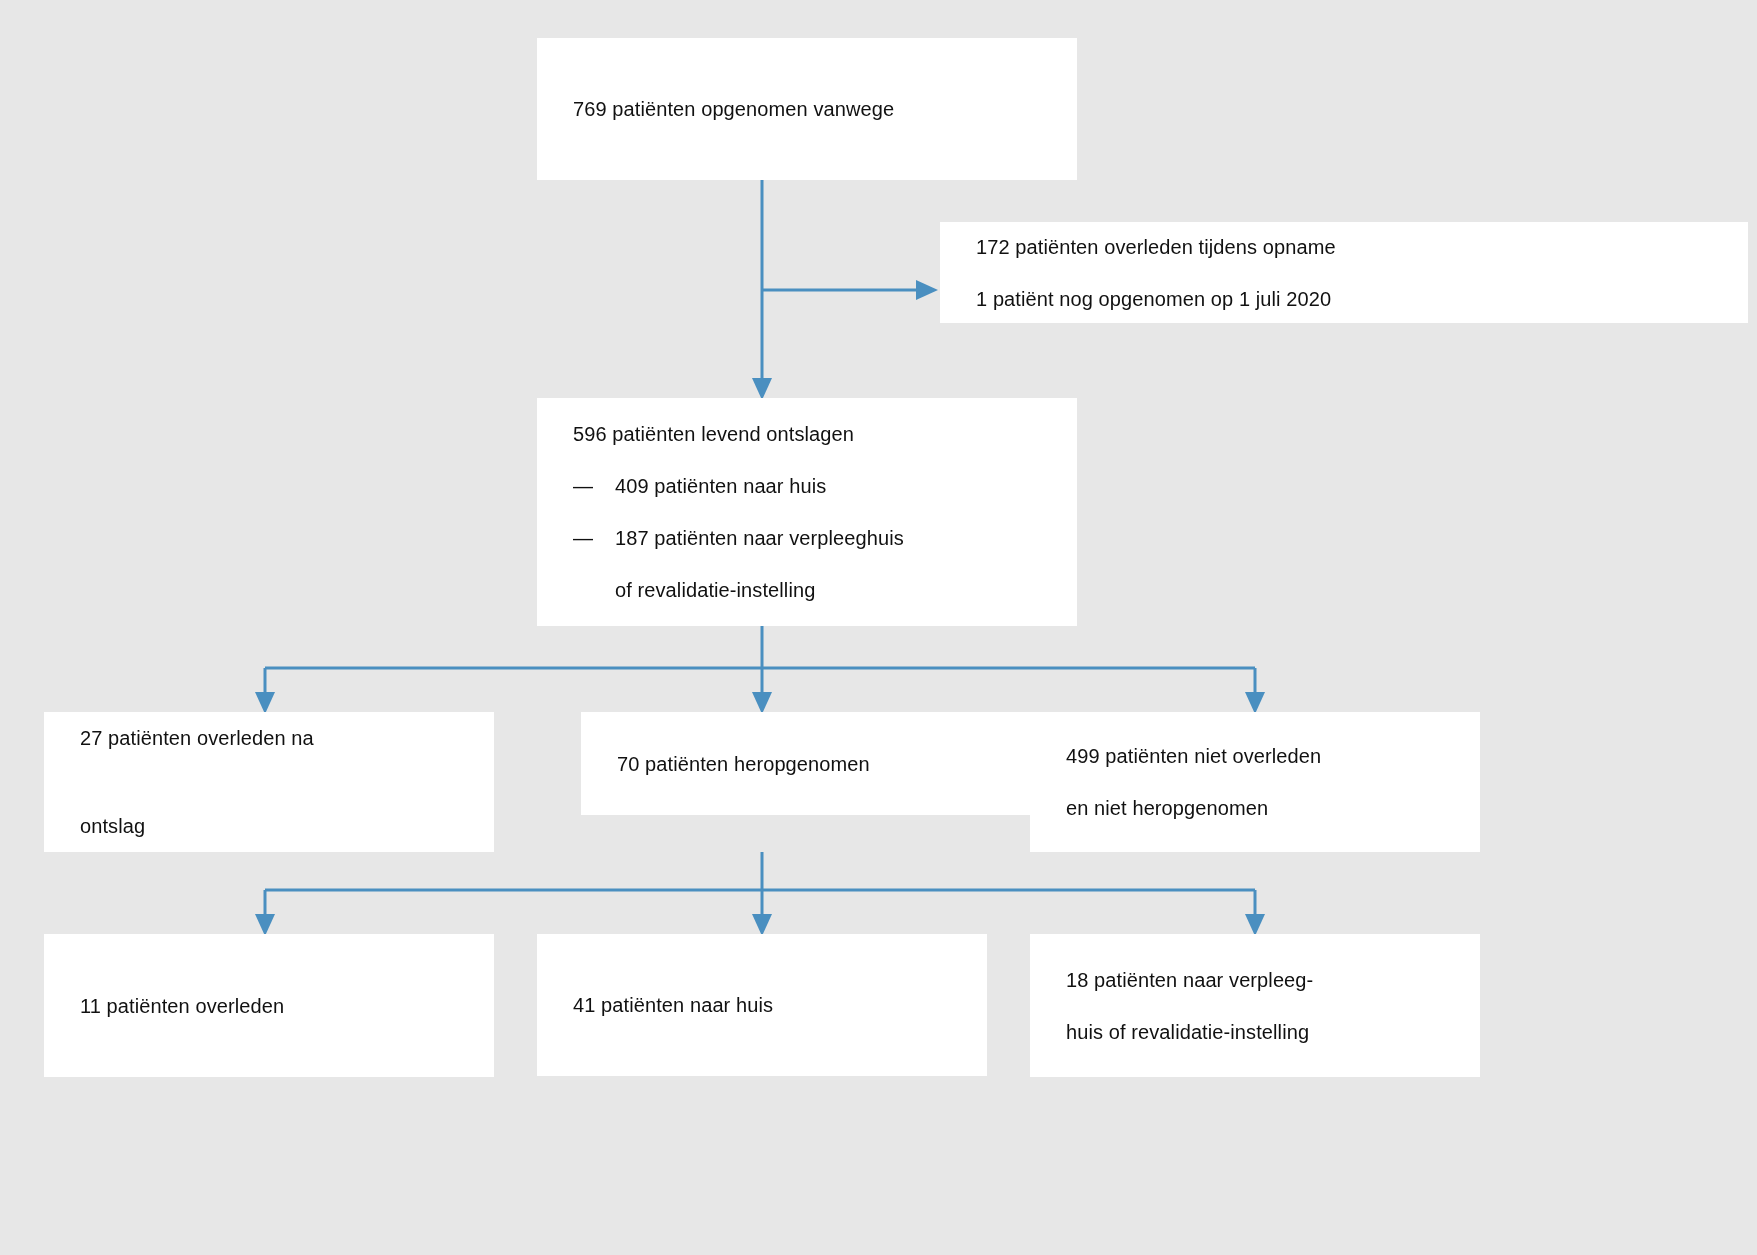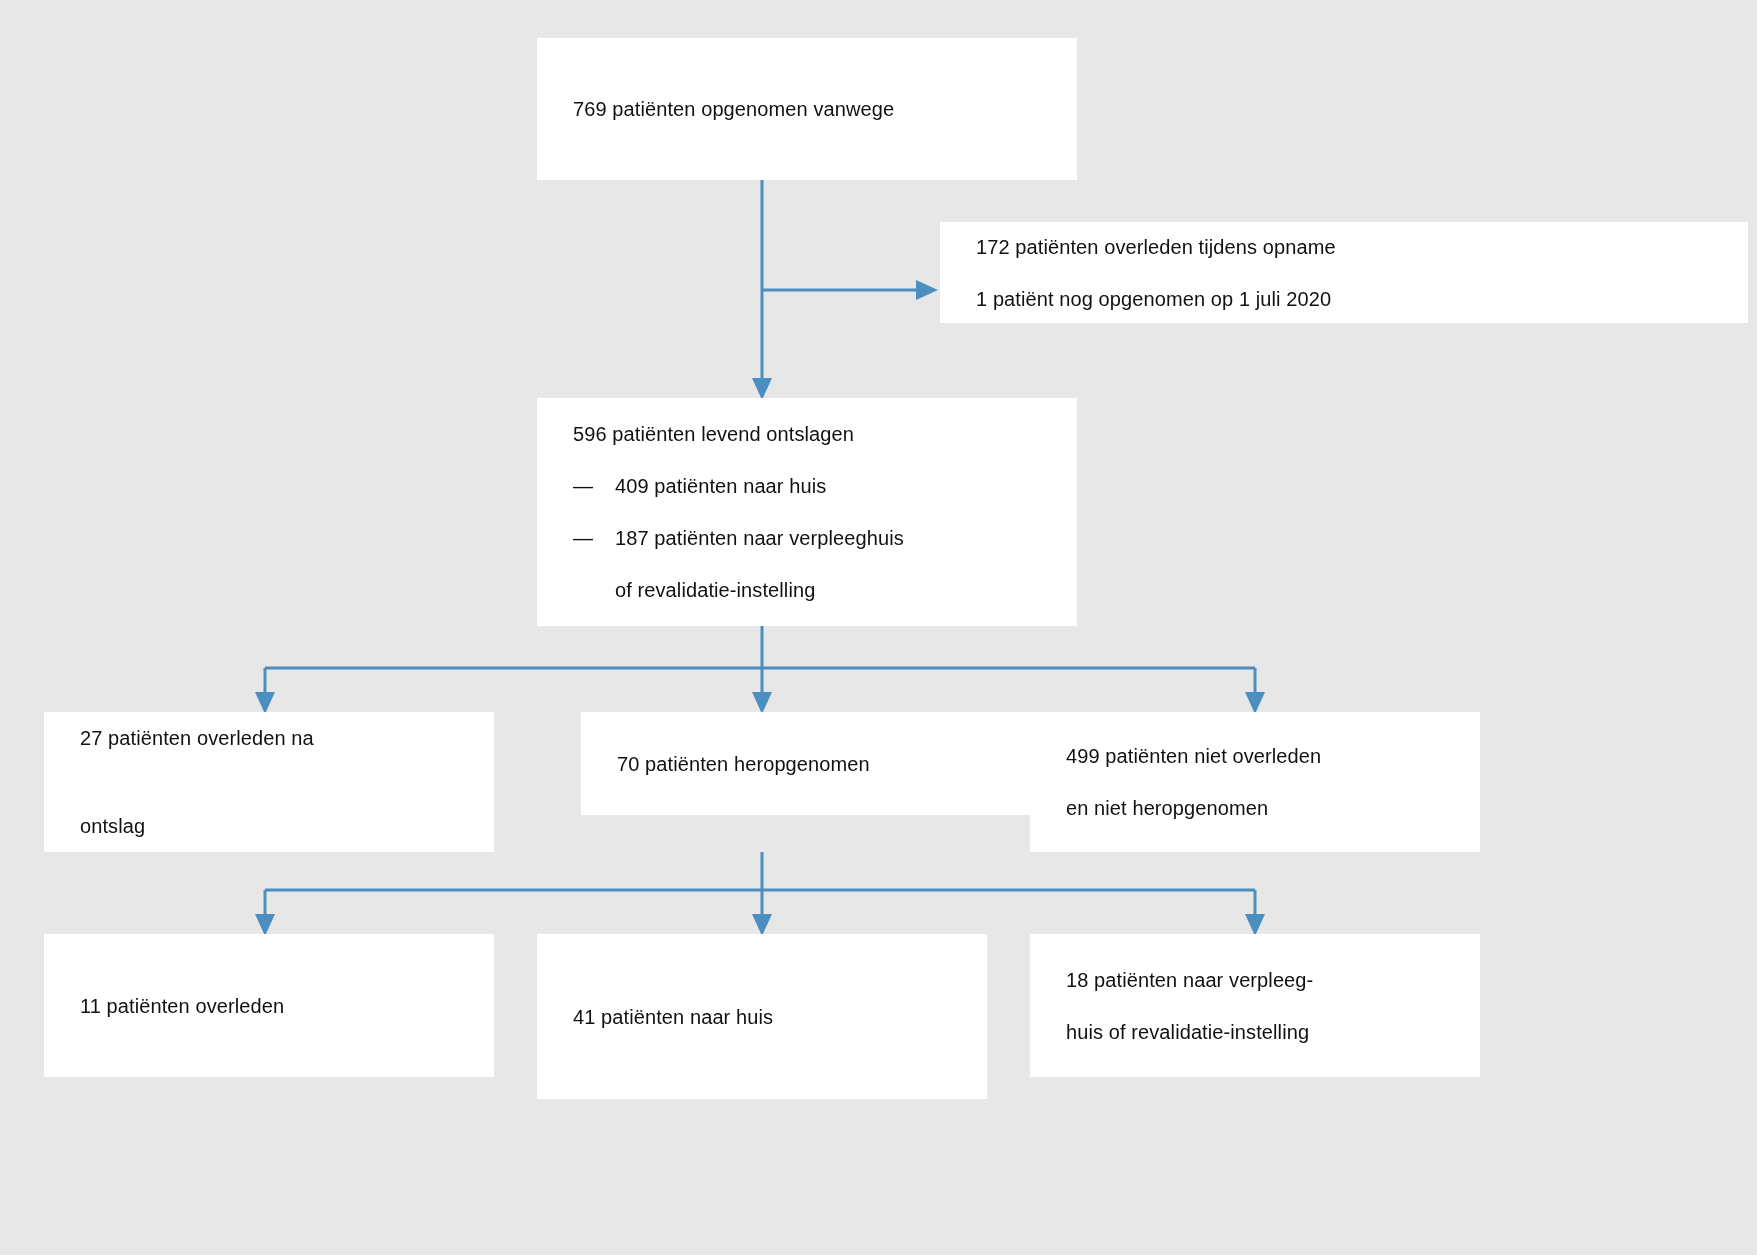--- a/index.html
+++ b/index.html
@@ -55,21 +55,21 @@
   
   #box-admitted   { left: 537px;  top: 38px;   width: 540px; height: 142px; }
   #box-died-adm   { left: 940px;  top: 222px;  width: 808px; height: 101px; }
   #box-discharged { left: 537px;  top: 398px;  width: 540px; height: 228px; }
 
   #box-died-after { left: 44px;   top: 712px;  width: 450px; height: 140px; justify-content: space-between; }
   #box-readmitted { left: 541px;  top: 712px;  width: 450px; height: 103px; margin-left: 40px; }
   #box-not-died   { left: 1030px; top: 712px;  width: 450px; height: 140px; }
 
   #box-died-final { left: 44px;   top: 934px;  width: 450px; height: 143px; }
-  #box-home       { left: 537px;  top: 934px;  width: 450px; height: 165px; }
+  #box-home       { left: 537px;  top: 934px;  width: 450px; height: 142px; }
   #box-nursing    { left: 1030px; top: 934px;  width: 450px; height: 143px; }
 </style>
 </head>
 <body>
 
 <div id="canvas">
 
   <svg class="connectors" viewBox="0 0 1757 1255" xmlns="http://www.w3.org/2000/svg">
     <defs>
       <marker id="arrow" markerWidth="14" markerHeight="14" refX="1" refY="5" orient="auto" markerUnits="strokeWidth">

